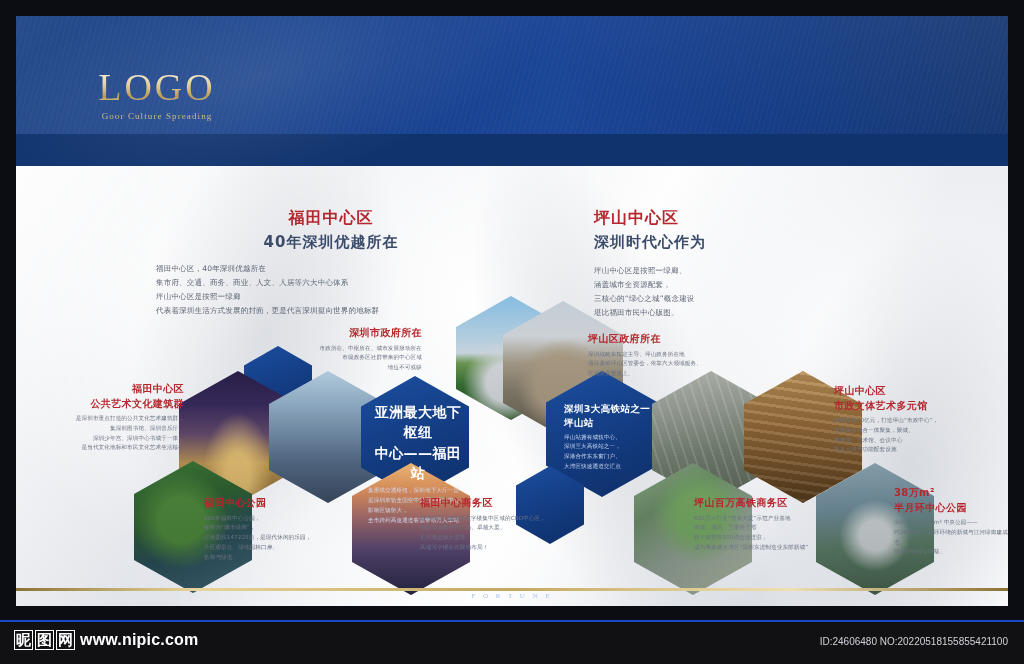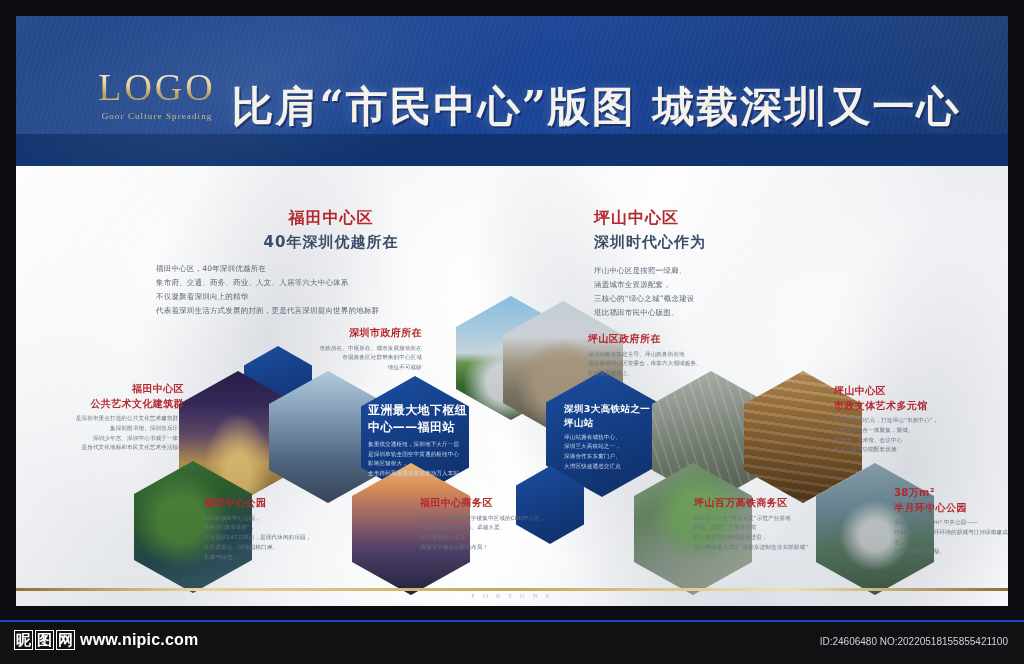--- a/index.html
+++ b/index.html
@@ -194,42 +194,41 @@
 <div id="root">
 
   <div class="frame-outer">
     <div class="frame-inner">
 
       <div class="header">
         <div class="logo-wrap">
           <div class="logo-main">LOGO</div>
           <div class="logo-sub">Goor Culture Spreading</div>
         </div>
-        <div class="main-title">比肩“市民中心”版图  城载深圳又一心</div>
       </div>
 
       <div class="canvas">
         <div class="silk">
           <i class="s1"></i>
             <i class="s2"></i>
             <i class="s3"></i>
             <i class="s4"></i>
           <i class="d1"></i>
             <i class="d2"></i>
             <i class="d3"></i>
         </div>
 
         <div class="col-title" style="left:160px;top:40px;width:310px;text-align:center;">
           <div class="t1">福田中心区</div>
           <div class="t2">40年深圳优越所在</div>
         </div>
         <div class="col-body" style="left:140px;top:96px;width:350px;text-align:left;">
           <div>福田中心区，40年深圳优越所在</div>
           <div>集市府、交通、商务、商业、人文、人居等六大中心体系</div>
-          <div>不仅凝聚着深圳向上的精华</div>
+          <div>坪山中心区是按照一绿廊</div>
           <div>代表着深圳生活方式发展的封面，更是代言深圳挺向世界的地标群</div>
         </div>
 
         <div class="col-title" style="left:578px;top:40px;width:260px;text-align:left;">
           <div class="t1">坪山中心区</div>
           <div class="t2">深圳时代心作为</div>
         </div>
         <div class="col-body" style="left:578px;top:98px;width:250px;text-align:left;">
           <div>坪山中心区是按照一绿廊、</div>
           <div>涵盖城市全资源配套，</div>
@@ -300,21 +299,21 @@
           <div class="b">
             <div>800米福田中心公园，</div>
             <div>被称为“城市绿肺”，</div>
             <div>占地面积147228亩，是现代休闲的乐园，</div>
             <div>片区观景台、绿地园林口岸、</div>
             <div>长廊与绿道。</div>
           </div>
         </div>
 
         <div class="lbl blue" style="left:352px;top:236px;width:100px;">
-          <div class="h" style="white-space:pre-line;font-size:12px;">亚洲最大地下枢纽
+          <div class="h" style="white-space:pre-line;font-size:14px;text-align:center;">亚洲最大地下枢纽
 中心——福田站</div>
           <div class="b">
             <div>集重线交通枢纽，深圳地下大厅一层</div>
             <div>是深圳单轨全国空中贯通的枢纽中心</div>
             <div>影响区辐射大，</div>
             <div>全市跨列高速通道客流带动万人车站</div>
           </div>
         </div>
 
         <div class="lbl" style="left:404px;top:330px;width:152px;">

